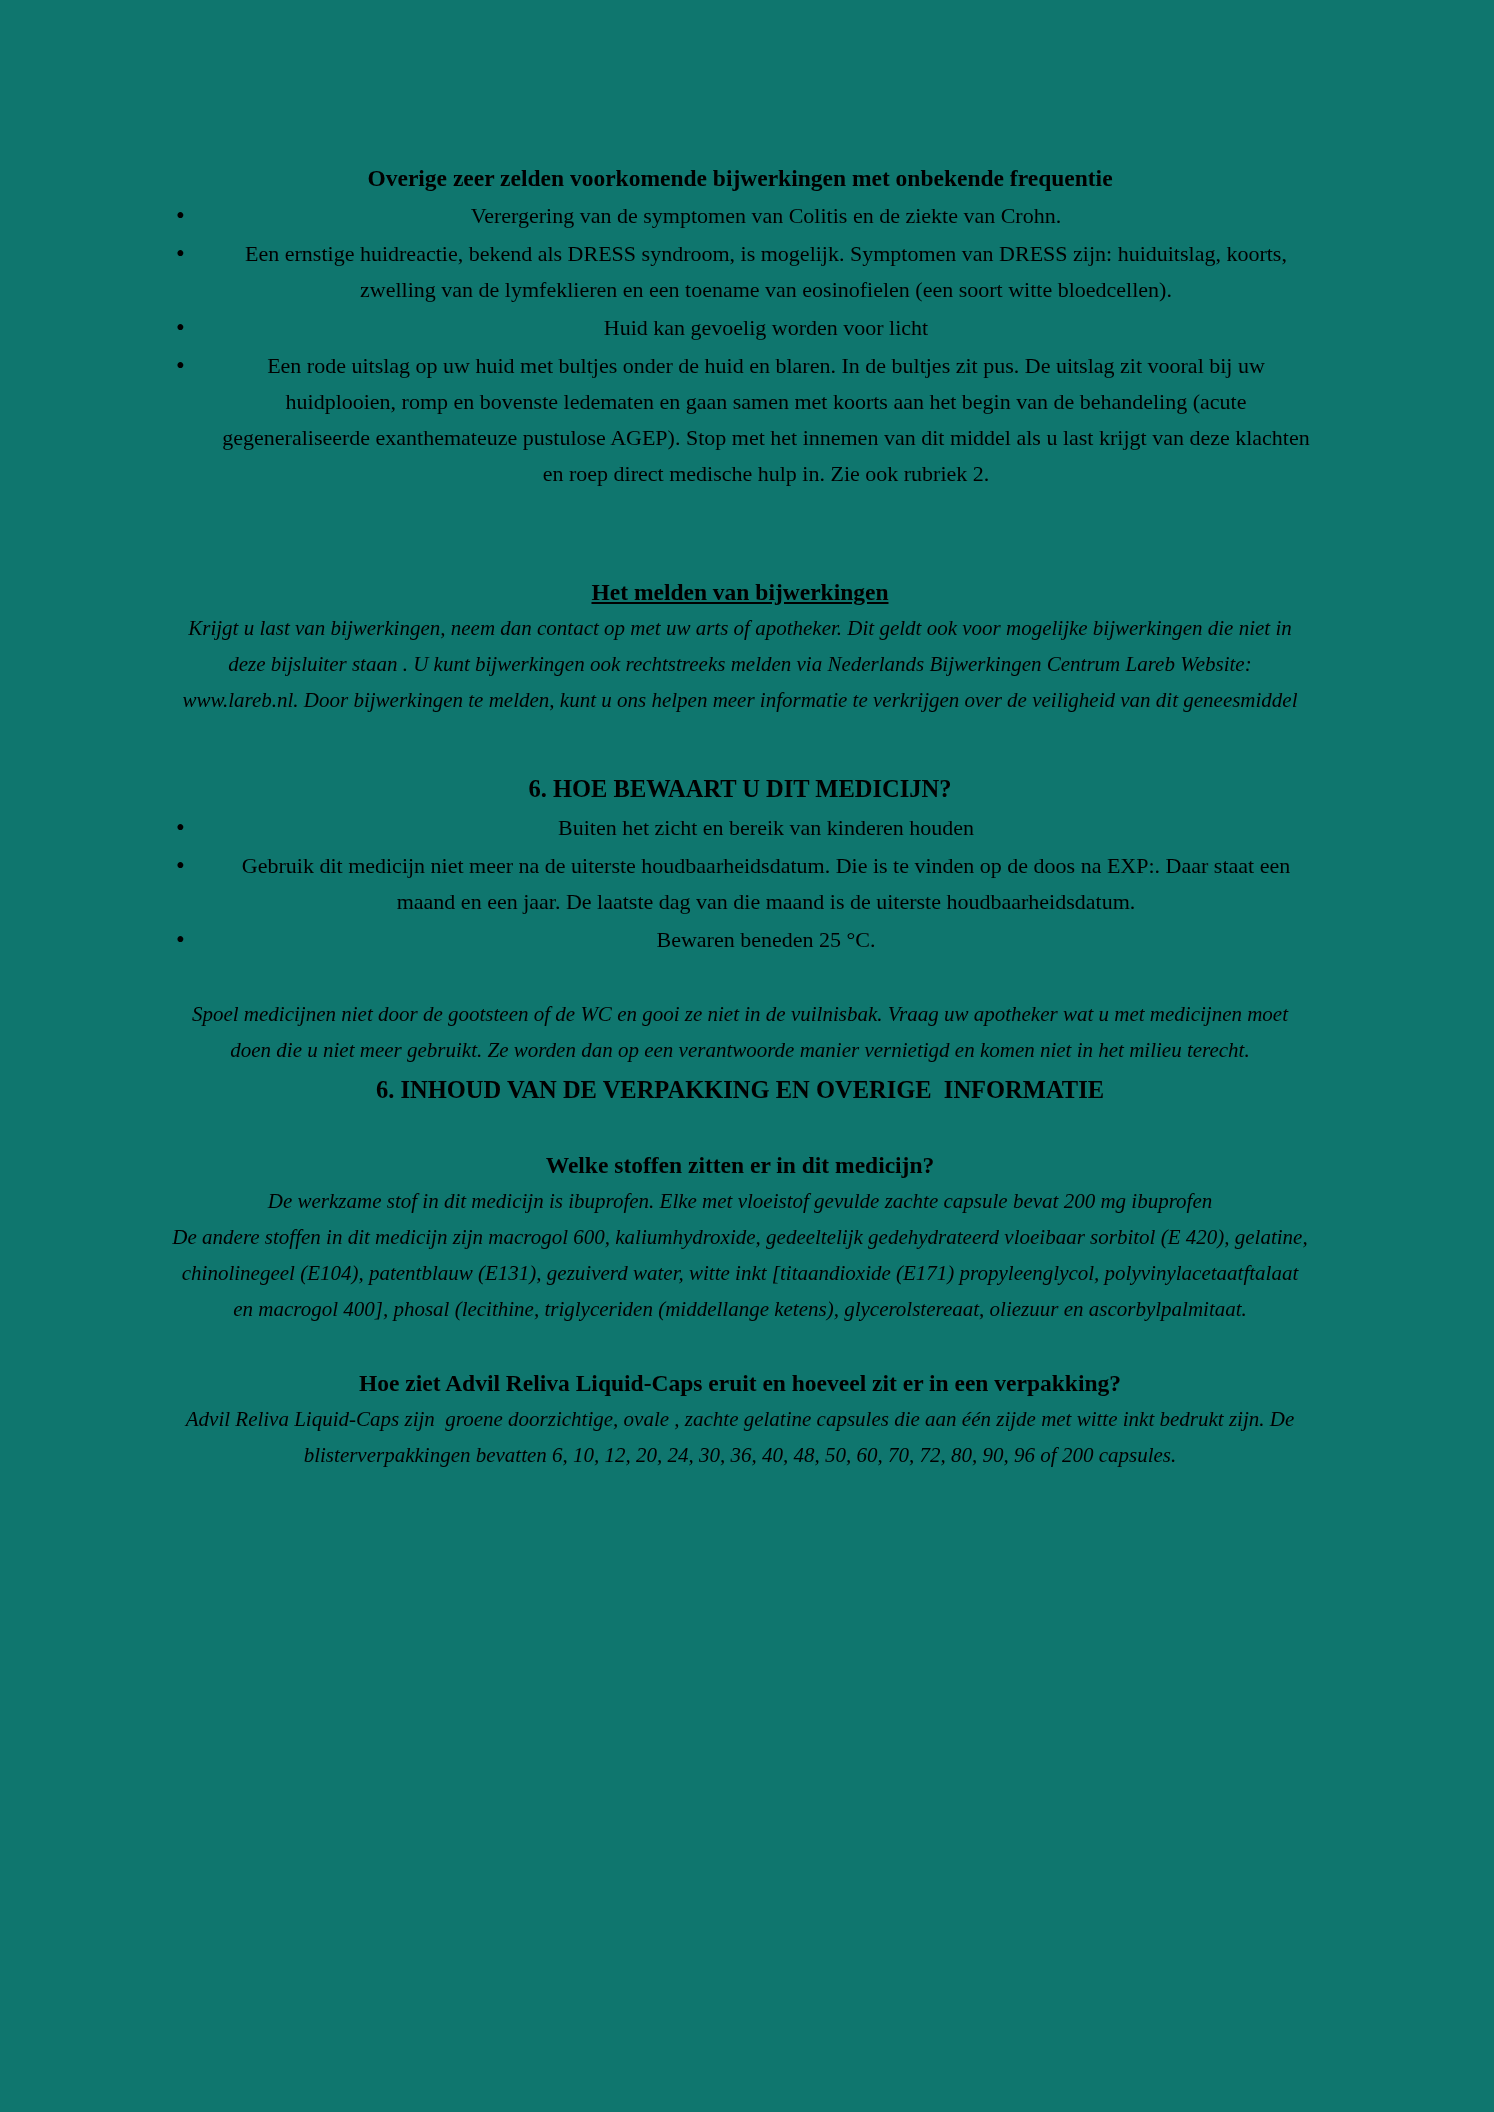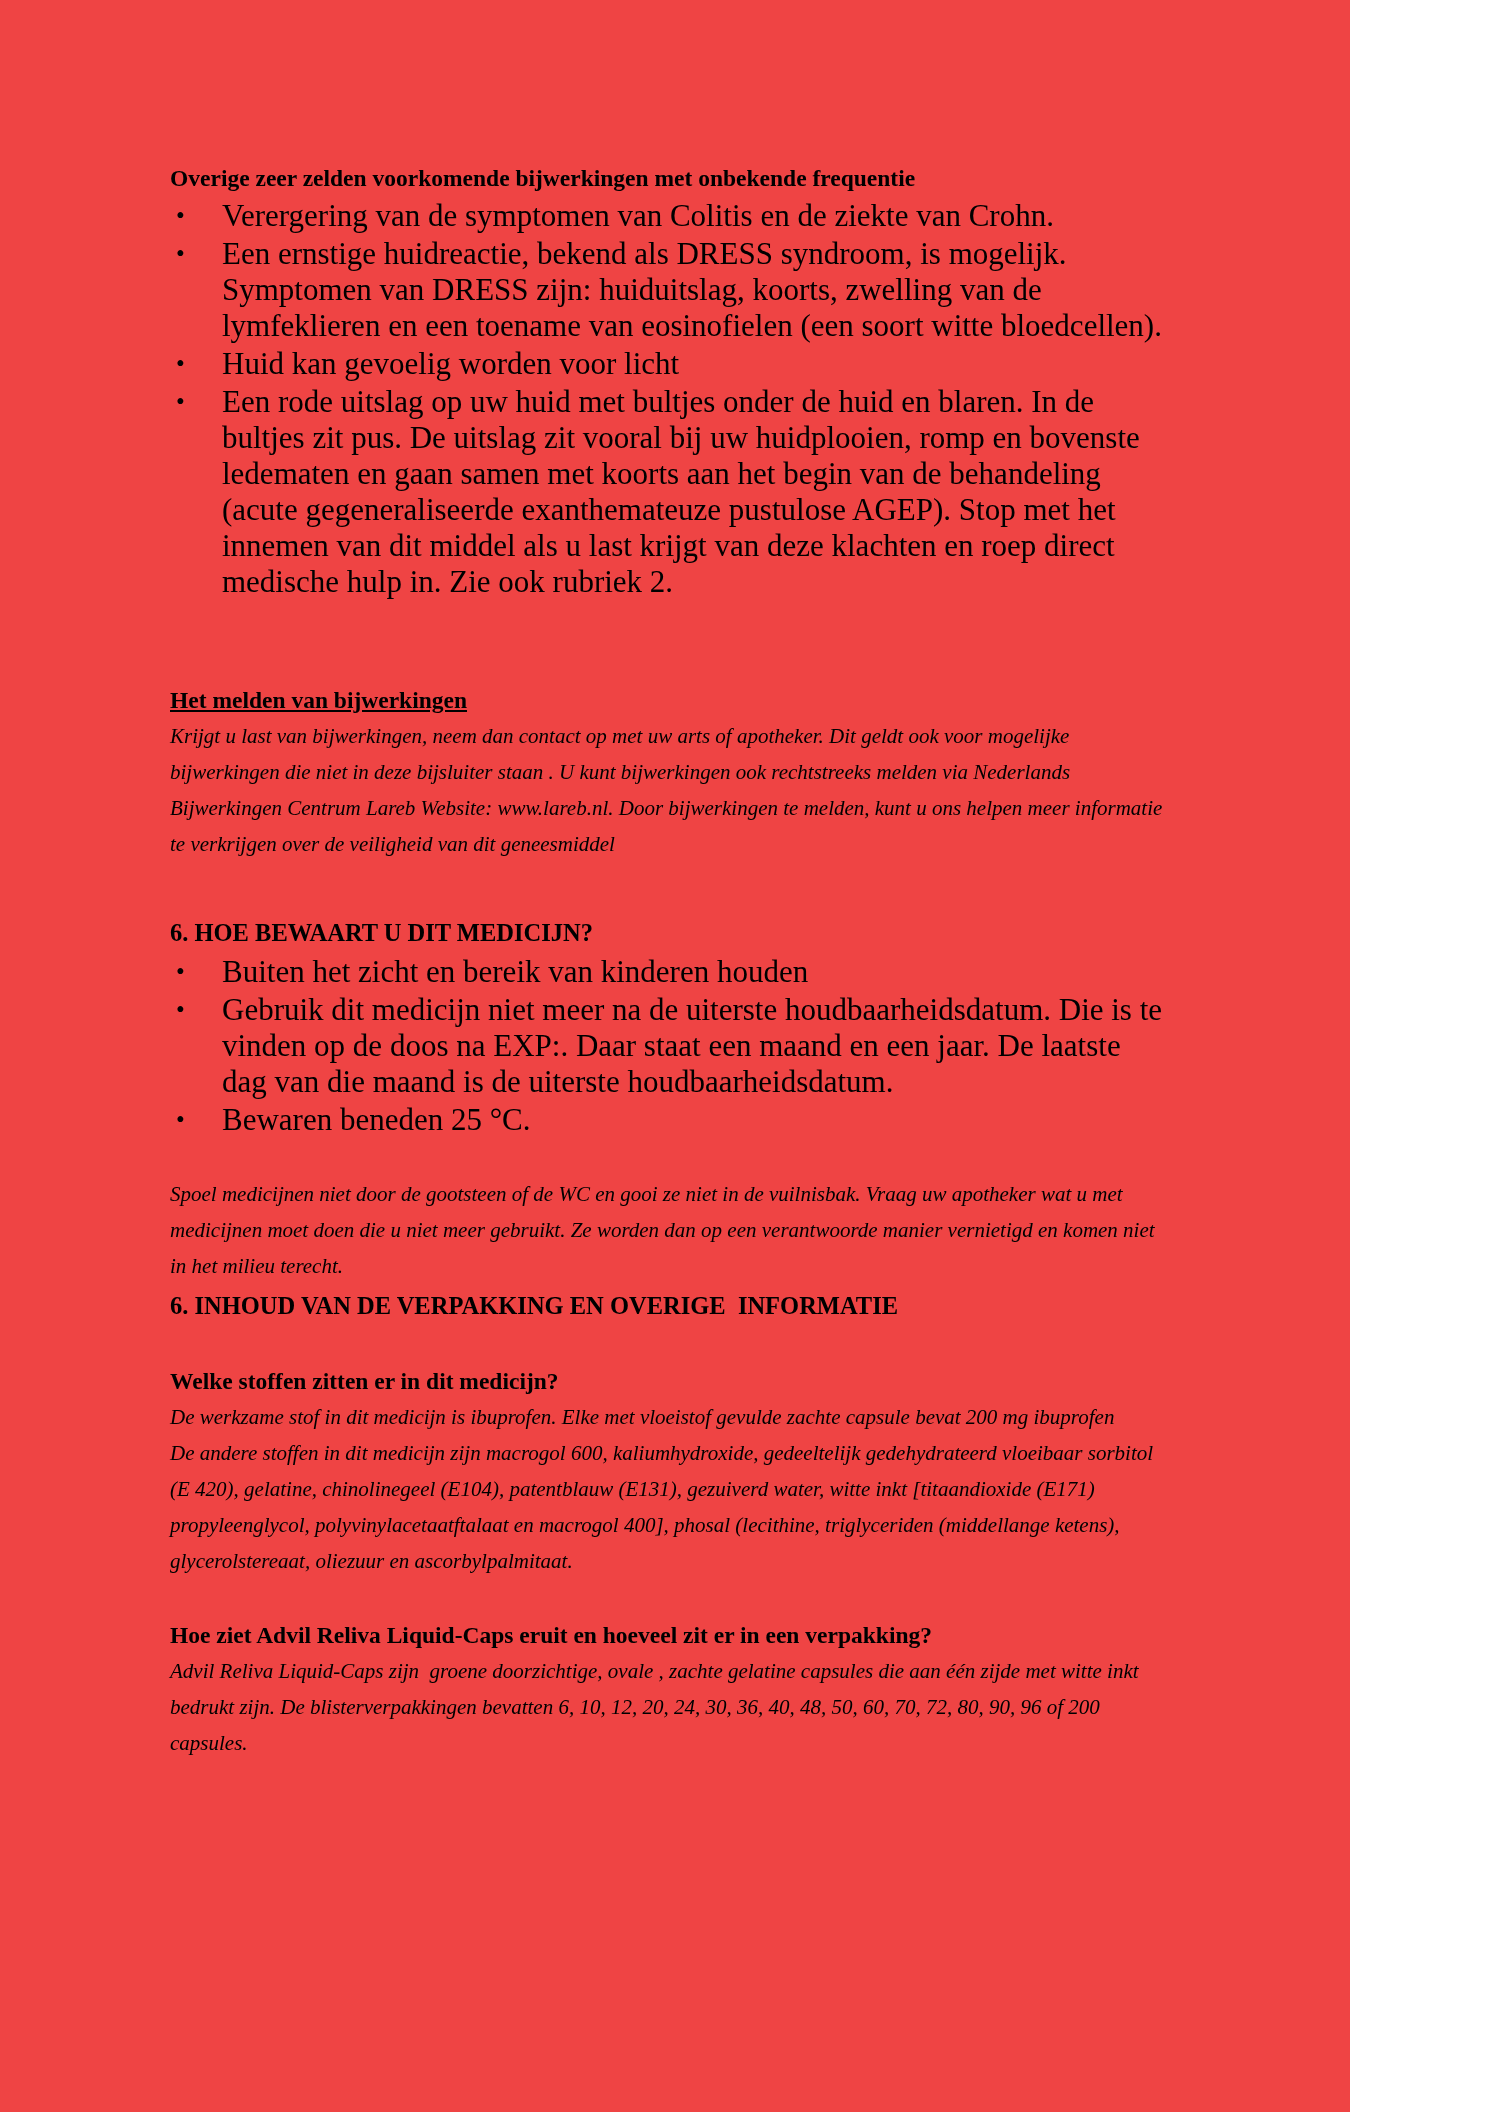--- a/index.html
+++ b/index.html
@@ -10,24 +10,25 @@
   body {
     width: 1494px;
     height: 2112px;
     position: relative;
     font-family: "Liberation Serif", "DejaVu Serif", serif;
     color: #000000;
     overflow: hidden;
   }
   .page {
     box-sizing: border-box;
-    width: 1350px;
+    width: 1494px;
     height: 2112px;
     padding: 160px 184px 0 170px;
-    background: #ef4444;
+    background: #0f766e;
+    text-align: center;
   }
   .body-text {
     font-size: 21px;
     line-height: 36px;
     white-space: pre-wrap;
     font-style: italic;
   }
   p {
     margin: 0;
   }
@@ -53,21 +54,21 @@
     white-space: pre-wrap;
   }
   ul.bullets {
     list-style: none;
     margin: 2px 0 0 0;
     padding: 0;
   }
   ul.bullets li {
     position: relative;
     padding-left: 52px;
-    font-size: 31px;
+    font-size: 22px;
     line-height: 36px;
     margin-bottom: 2px;
     white-space: pre-wrap;
   }
   ul.bullets li::before {
     content: "\2022";
     position: absolute;
     left: 6px;
     top: 0;
     font-size: 25px;

